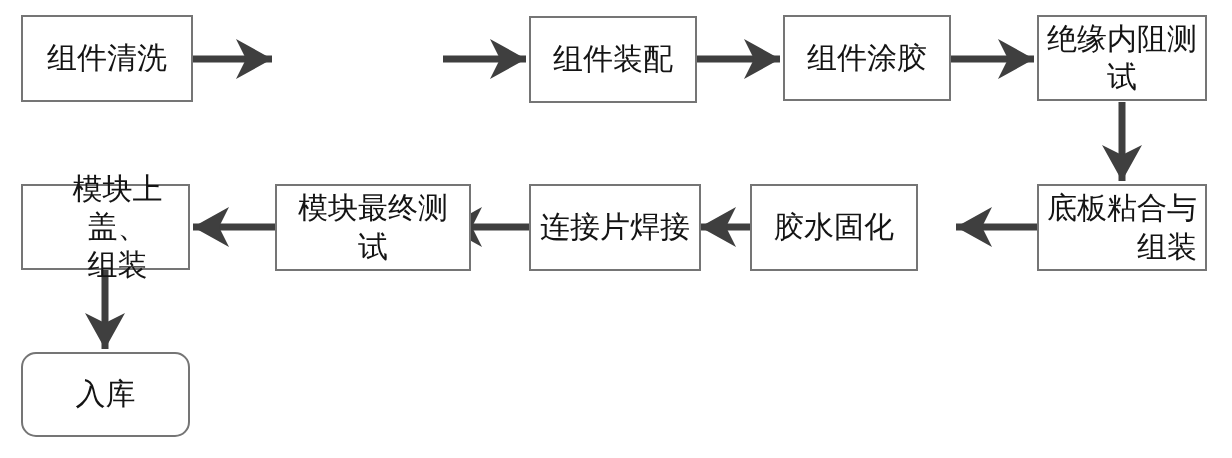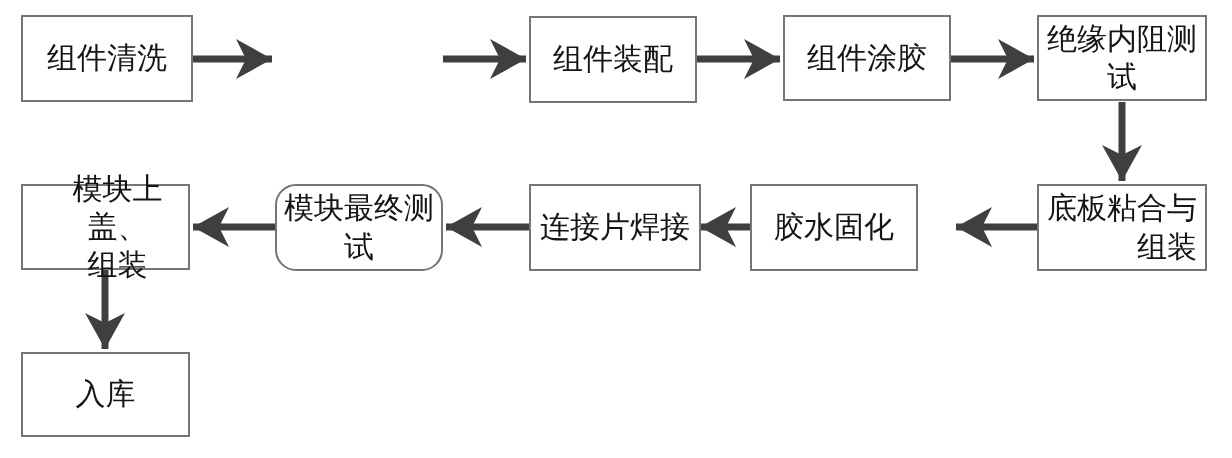--- a/index.html
+++ b/index.html
@@ -51,23 +51,23 @@
     white-space: pre-line;
   }
   .n1  { left: 21px;   top: 15px;  width: 172px; height: 87px; }
   .n2  { left: 275px;  top: 15px;  width: 168px; height: 87px; }
   .n3  { left: 529px;  top: 16px;  width: 168px; height: 87px; }
   .n4  { left: 783px;  top: 15px;  width: 168px; height: 86px; }
   .n5  { left: 1037px; top: 15px;  width: 170px; height: 86px; }
   .n6  { left: 1037px; top: 184px; width: 170px; height: 87px; text-align: right; }
   .n7  { left: 750px;  top: 184px; width: 168px; height: 87px; }
   .n8  { left: 529px;  top: 184px; width: 172px; height: 87px; }
-  .n9  { left: 275px;  top: 184px; width: 168px; height: 87px; border-radius: 21px; }
+  .n9  { left: 275px;  top: 184px; width: 196px; height: 87px; }
   .n10 { left: 21px;   top: 184px; width: 169px; height: 86px; padding-left: 24px; }
-  .n11 { left: 21px;   top: 352px; width: 169px; height: 85px; }
+  .n11 { left: 21px;   top: 352px; width: 169px; height: 85px; border-radius: 15px; }
 </style>
 </head>
 <body>
 
 <div class="canvas">
 
   <svg class="arrows" width="1232" height="458" viewBox="0 0 1232 458">
     <defs>
       <marker id="head" markerUnits="userSpaceOnUse" markerWidth="36" markerHeight="40" viewBox="0 0 36 40" refX="36" refY="20" orient="auto">
         <path class="head-fill" d="M0,0 L36,20 L0,40 L10,20 Z"></path>

